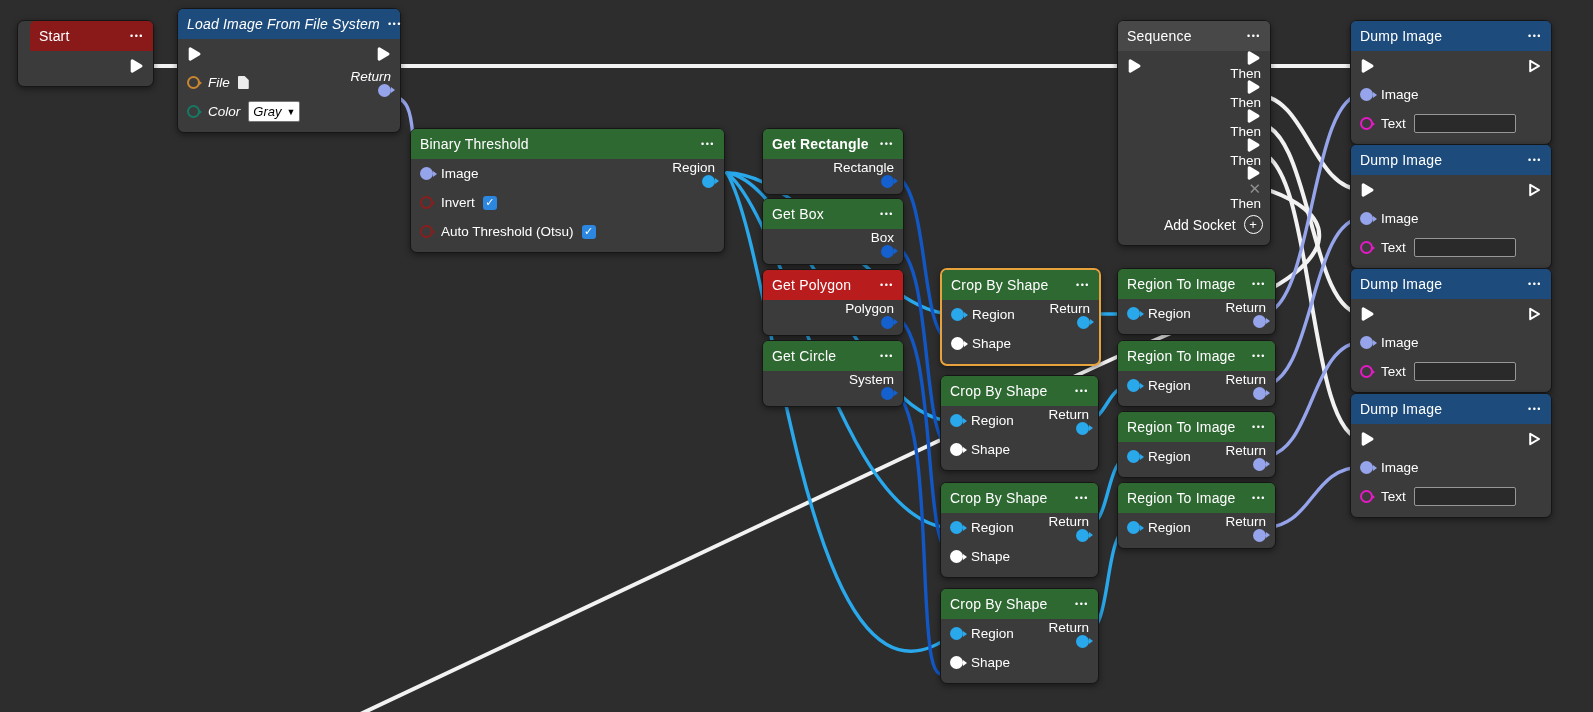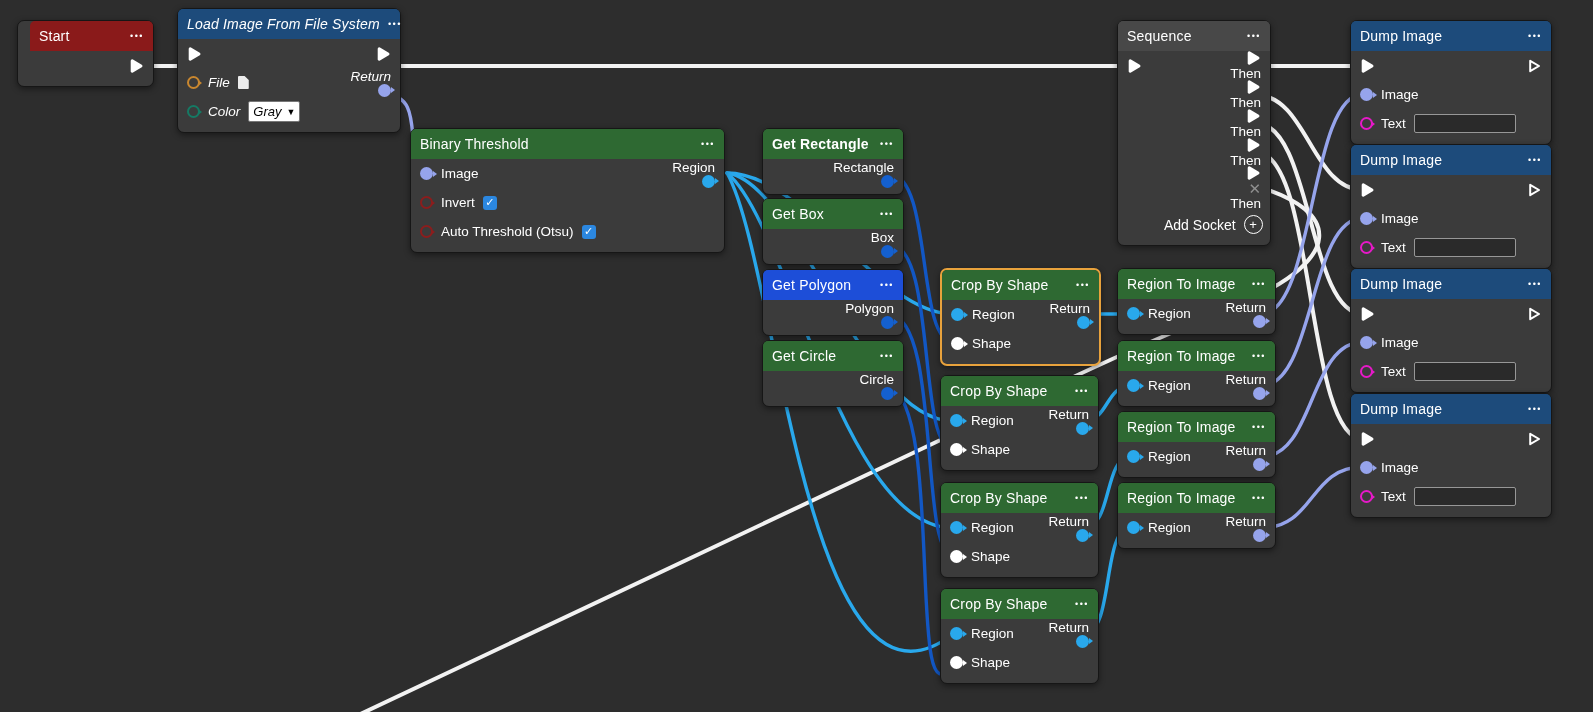--- a/index.html
+++ b/index.html
@@ -172,39 +172,39 @@
         <span class="menu-dots">•••</span>
       </div>
       <div class="row">
         <span class="rgt">
           <span class="lbl">Box</span>
           <span class="socket filled" style="color: rgb(20, 96, 207);"></span>
         </span>
       </div>
     </div>
     <div class="node" style="left: 762px; top: 269px; width: 140px;">
-      <div class="node-header" style="background: #1d4ed8;">
+      <div class="node-header" style="background: #b91c1c;">
         <span>Get Polygon</span>
         <span class="menu-dots">•••</span>
       </div>
       <div class="row">
         <span class="rgt">
           <span class="lbl">Polygon</span>
           <span class="socket filled" style="color: rgb(20, 96, 207);"></span>
         </span>
       </div>
     </div>
     <div class="node" style="left: 762px; top: 340px; width: 140px;">
       <div class="node-header" style="background: rgb(46, 105, 50);">
         <span>Get Circle</span>
         <span class="menu-dots">•••</span>
       </div>
       <div class="row">
         <span class="rgt">
-          <span class="lbl">Circle</span>
+          <span class="lbl">System</span>
           <span class="socket filled" style="color: rgb(20, 96, 207);"></span>
         </span>
       </div>
     </div>
     <div class="node selected" style="left: 940px; top: 268px; width: 157px;">
       <div class="node-header" style="background: rgb(46, 105, 50);">
         <span>Crop By Shape</span>
         <span class="menu-dots">•••</span>
       </div>
       <div class="row">

